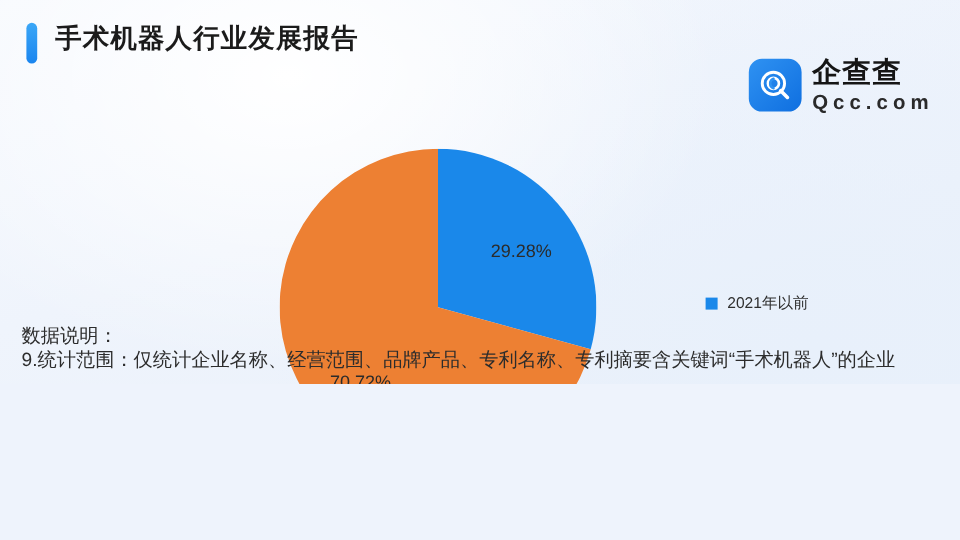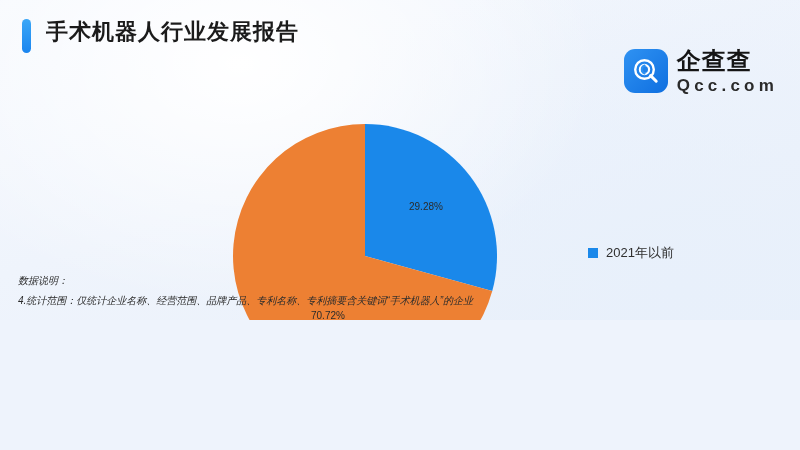--- a/index.html
+++ b/index.html
@@ -98,27 +98,27 @@
   }
   #pie-wrap {
     position: absolute;
     left: 233px; top: 124px;
     width: 264px; height: 264px;
   }
   #pie-wrap svg { display: block; }
 
   .slice-label {
     position: absolute;
-    font-size: 10px;
+    font-size: 15px;
     color: #2b2b2b;
     white-space: nowrap;
     text-align: center;
   }
   #label-blue { left: 409px; top: 201px; }
-  #label-orange { left: 275px; top: 310px; margin-left: 36px; }
+  #label-orange { left: 275px; top: 310px; }
 
   
   #legend {
     position: absolute;
     left: 578px; top: 246px;
     width: 190px;
   }
   .legend-row {
     display: flex;
     align-items: center;
@@ -137,25 +137,24 @@
     white-space: nowrap;
   }
 
   
   #notes {
     position: absolute;
     left: 18px; bottom: 10px;
     width: 770px;
   }
   .note-line {
-    font-size: 10px;
+    font-size: 16px;
     color: #2c2c2c;
     line-height: 19px;
     white-space: nowrap;
-    font-style: italic;
   }
   .note-head { margin-bottom: 1px; }
 </style>
 </head>
 <body>
 
 <div id="page">
 
   <div id="header">
     <div class="accent-bar" style="background: linear-gradient(rgb(59, 167, 247) 0%, rgb(26, 133, 239) 100%);"></div>
@@ -190,16 +189,16 @@
 
   <div id="legend">
     <div class="legend-row">
       <span class="legend-swatch" id="sw0" style="background: rgb(26, 136, 234);"></span>
       <span class="legend-label">2021年以前</span>
     </div>
   </div>
 
   <div id="notes">
     <div class="note-line note-head">数据说明：</div>
-    <div class="note-line">4.统计范围：仅统计企业名称、经营范围、品牌产品、专利名称、专利摘要含关键词“手术机器人”的企业</div>
+    <div class="note-line">9.统计范围：仅统计企业名称、经营范围、品牌产品、专利名称、专利摘要含关键词“手术机器人”的企业</div>
   </div>
 
 </div>
 
 </body></html>

